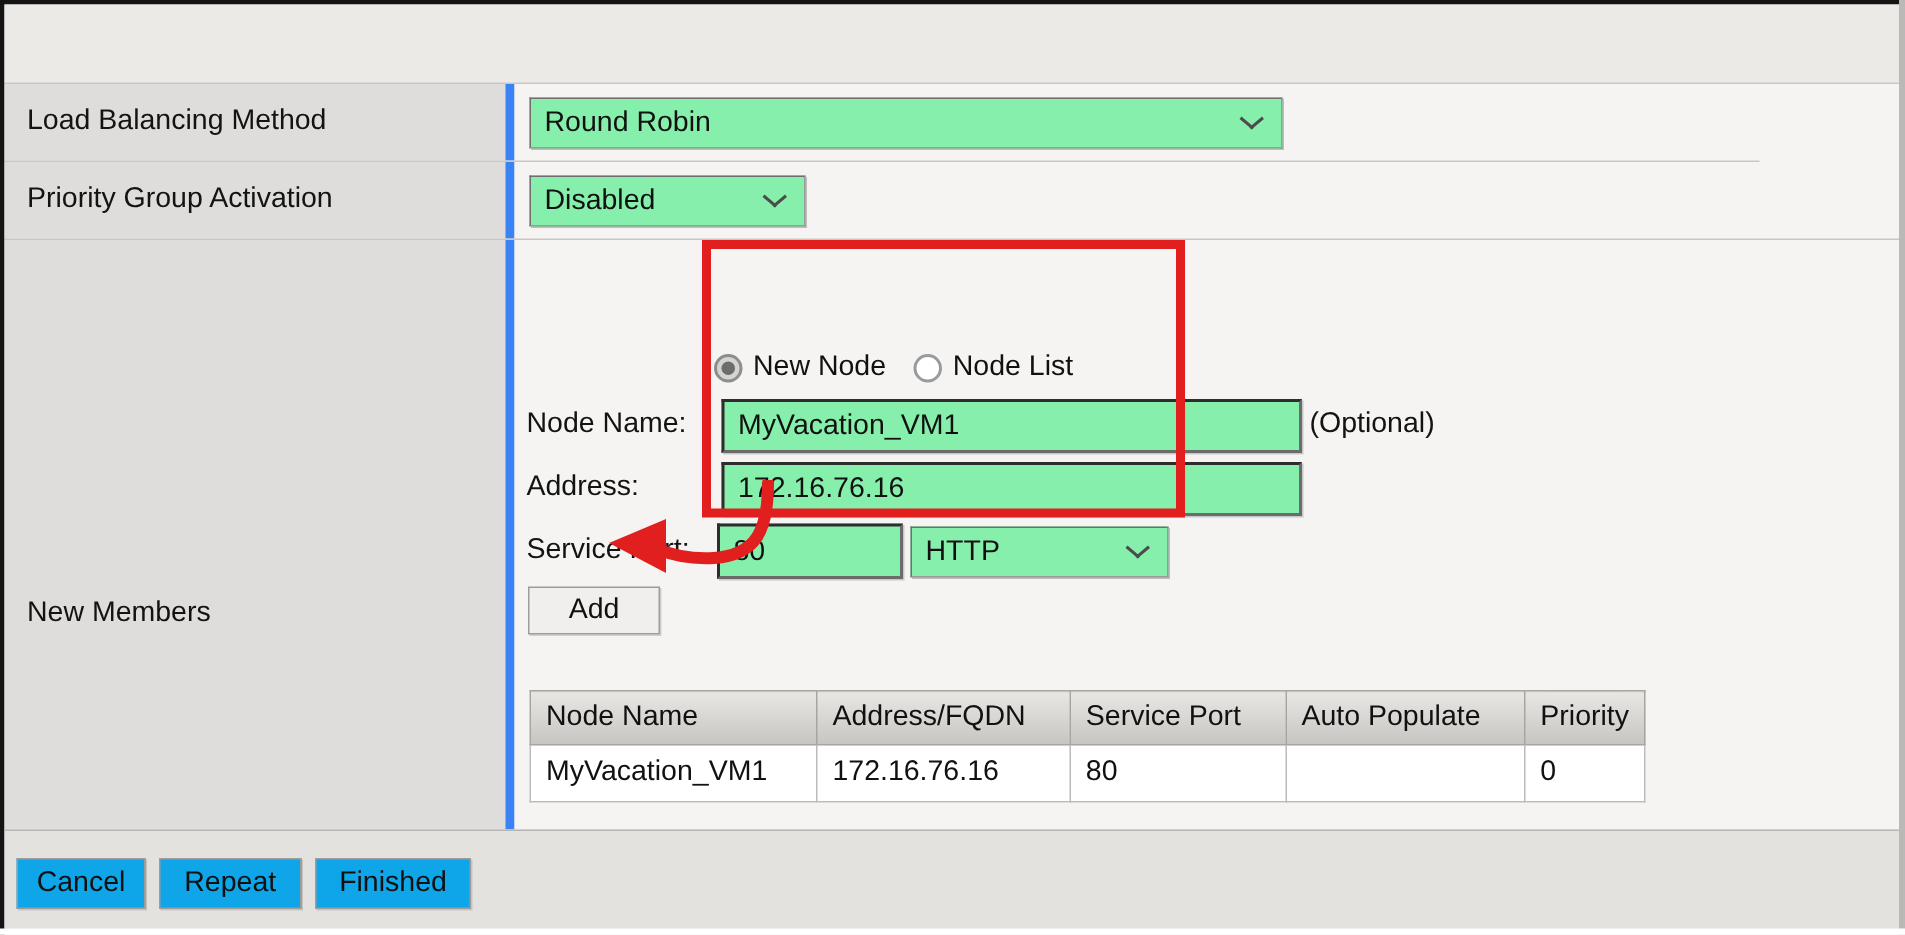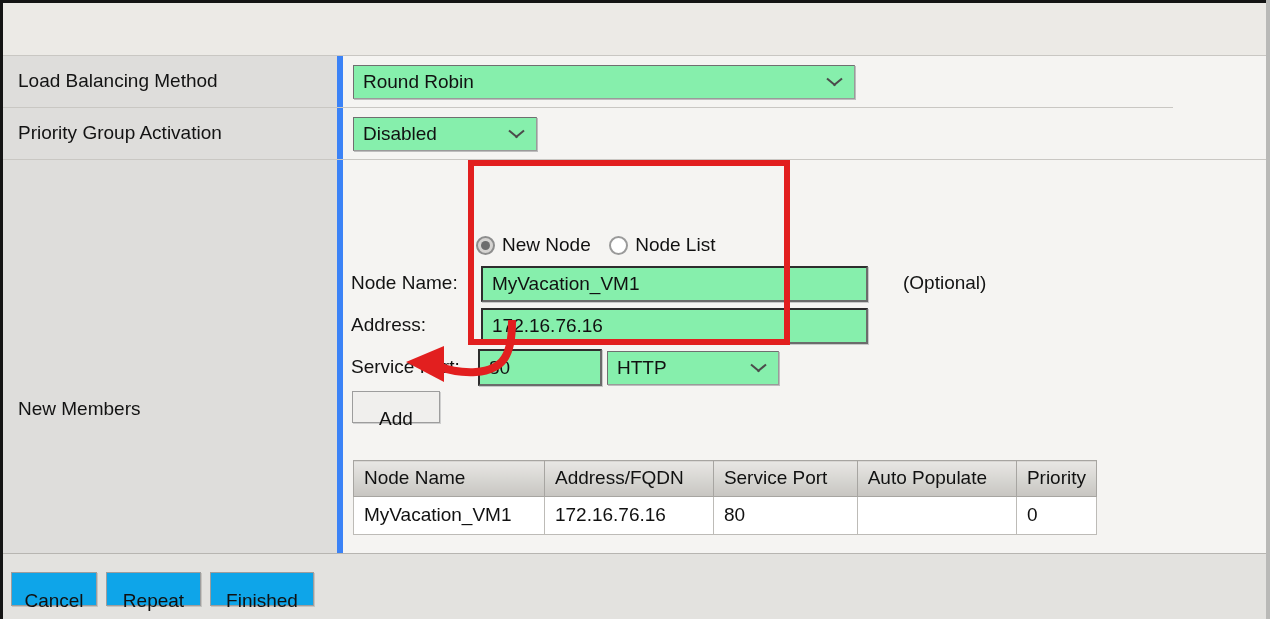--- a/index.html
+++ b/index.html
@@ -177,21 +177,21 @@
 
   .field-label {
     position: absolute;
     font-size: 19px;
     color: #131313;
     white-space: nowrap;
   }
   #lbl-nodename { left: 8px;  top: 112px; }
   #lbl-address  { left: 8px;  top: 154px; text-align: right; }
   #lbl-svcport  { left: 8px;  top: 196px; }
-  #lbl-optional { left: 560px; top: 112px; }
+  #lbl-optional { left: 530px; top: 112px; }
 
   #in-nodename { left: 138px; top: 106px; width: 387px; height: 36px; }
   #in-address  { left: 138px; top: 148px; width: 387px; height: 36px; }
   #in-svcport  { left: 135px; top: 189px; width: 124px; height: 37px; }
   #svcport-select { left: 264px; top: 191px; width: 172px; height: 34px; }
 
   
   .btn {
     position: absolute;
     box-sizing: border-box;
@@ -201,21 +201,20 @@
     font-size: 19px;
     color: #111111;
     font-family: "Liberation Sans", sans-serif;
     text-align: center;
     white-space: nowrap;
   }
   .btn span {
     position: absolute;
     left: 50%; top: 50%;
     transform: translate(-50%, -50%);
-    margin-top: 12px;
   }
   #btn-add { left: 9px; top: 231px; width: 88px; height: 32px; }
   #btn-edit { left: 10px; top: 396px; width: 70px; height: 32px; }
   #btn-delete { left: 88px; top: 396px; width: 98px; height: 32px; }
 
   
   .mtable {
     position: absolute;
     left: 10px; top: 300px;
     width: 744px;

